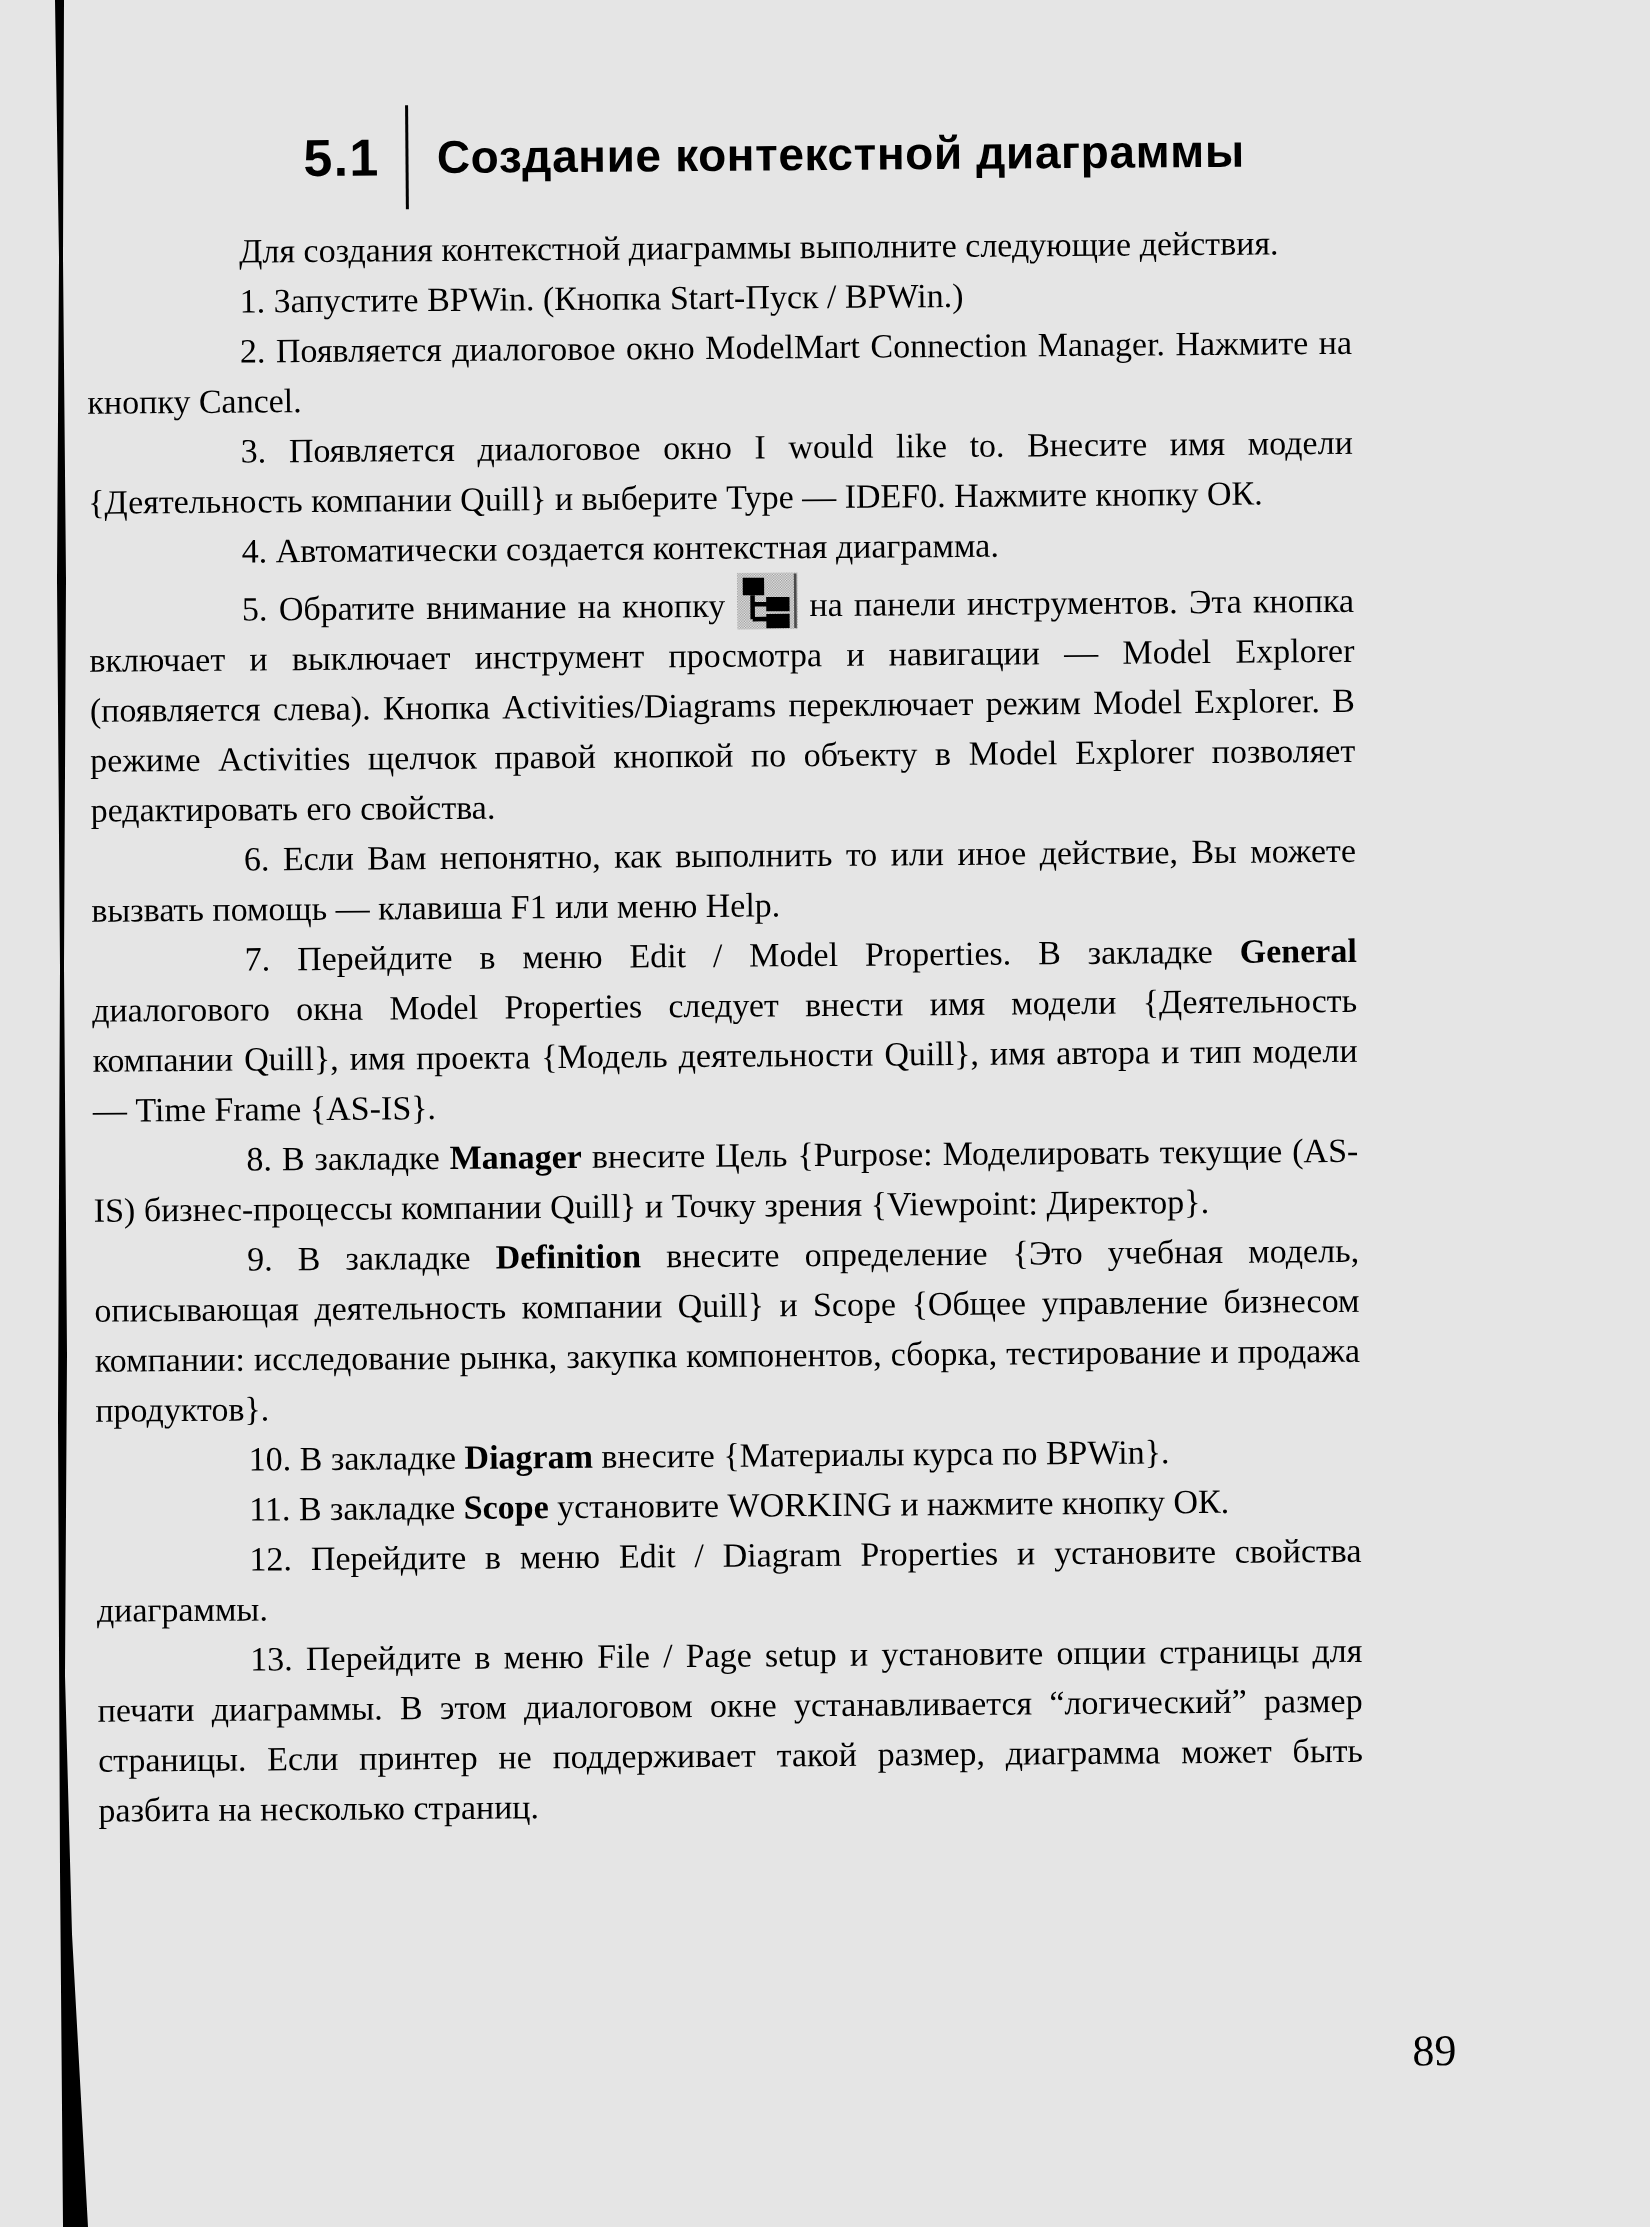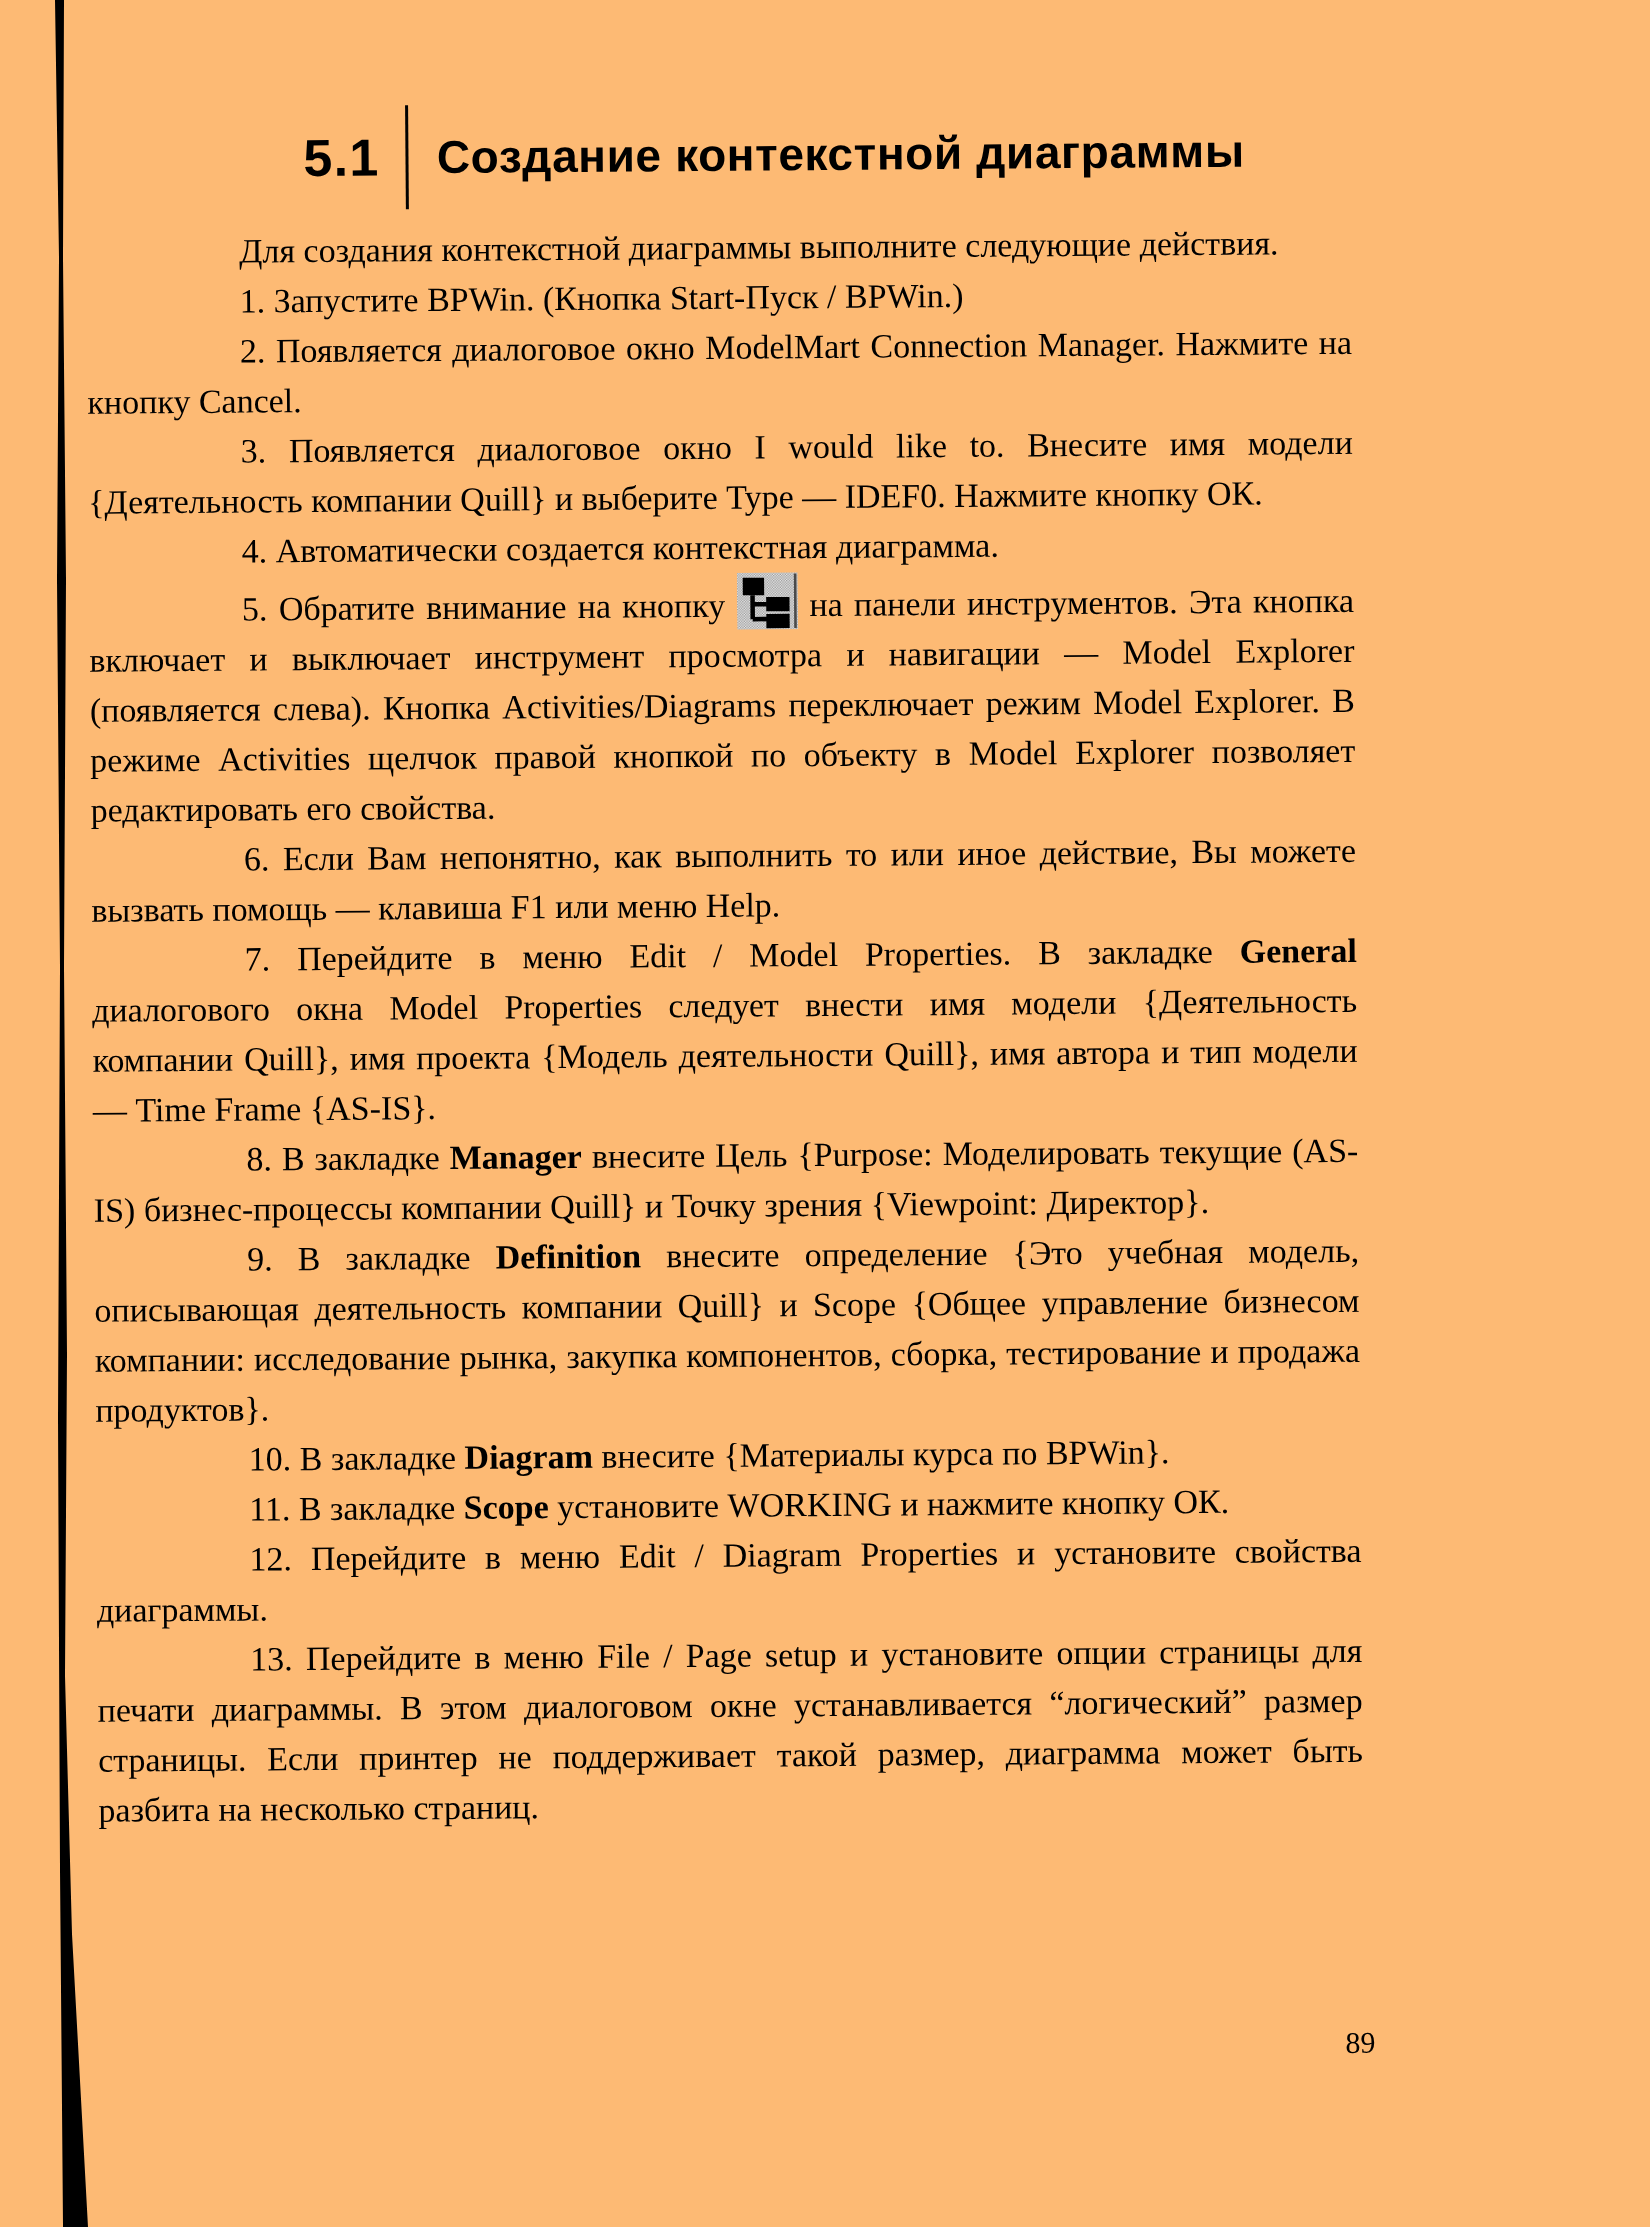--- a/index.html
+++ b/index.html
@@ -4,21 +4,21 @@
 <style>
   html, body {
     margin: 0;
     padding: 0;
     background: #ffffff;
   }
   .page {
     position: relative;
     width: 1650px;
     height: 2227px;
-    background: #fdba74;
+    background: #e5e5e5;
     overflow: hidden;
     color: #000;
   }
   
   .spine {
     position: absolute;
     left: 0; top: 0;
     width: 103px; height: 2227px;
     background: #000;
     clip-path: polygon(55px 0px, 64px 0px, 63px 258px, 66px 580px, 64px 967px,
@@ -72,24 +72,24 @@
 
   .inline-icon {
     display: inline-block;
     width: 61px;
     height: 57px;
     vertical-align: -13px;
     margin: 0 11.6px;
   }
   .pageno {
     position: absolute;
-    left: 1338px;
+    left: 1405px;
     top: 2030px;
     font-family: "Liberation Serif", serif;
-    font-size: 30px;
+    font-size: 44px;
   }
 </style>
 </head>
 <body>
 
 <div class="page">
   <div class="spine"></div>
   <div class="content">
     <div class="heading">
       <span class="secnum">5.1</span>

